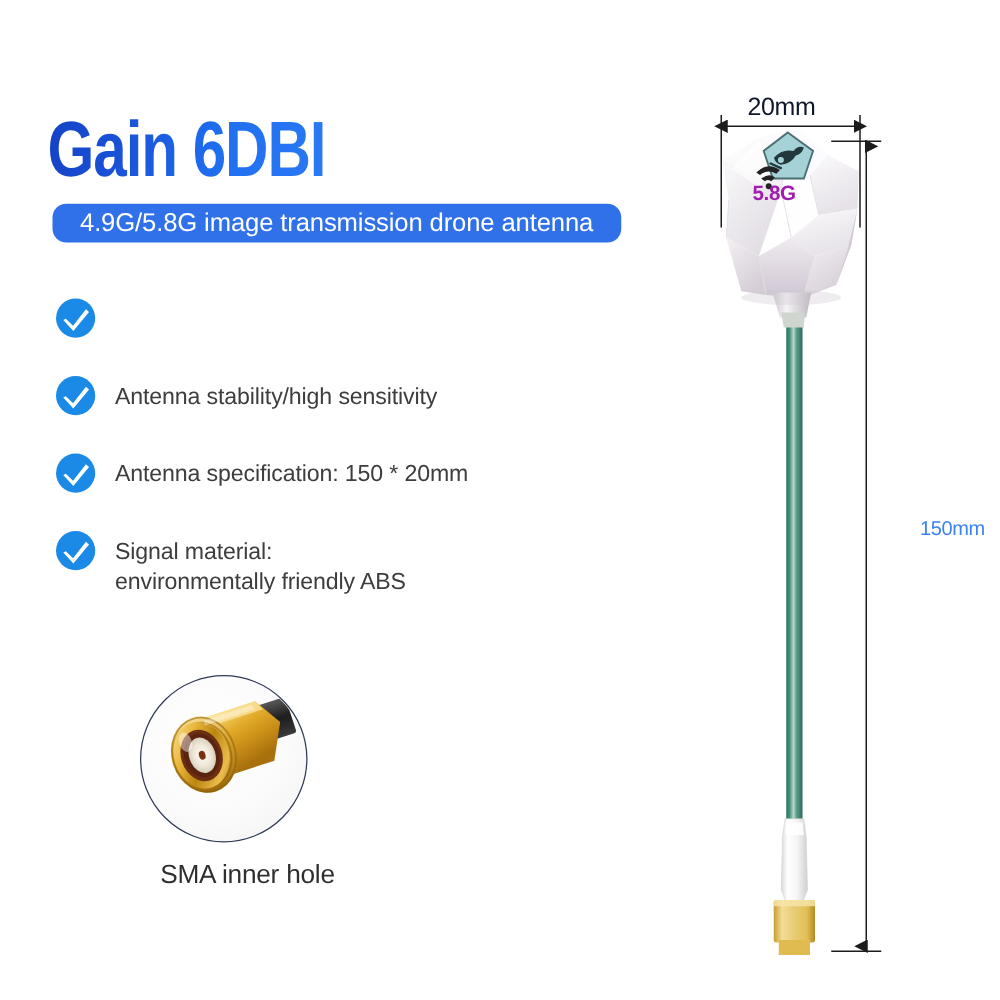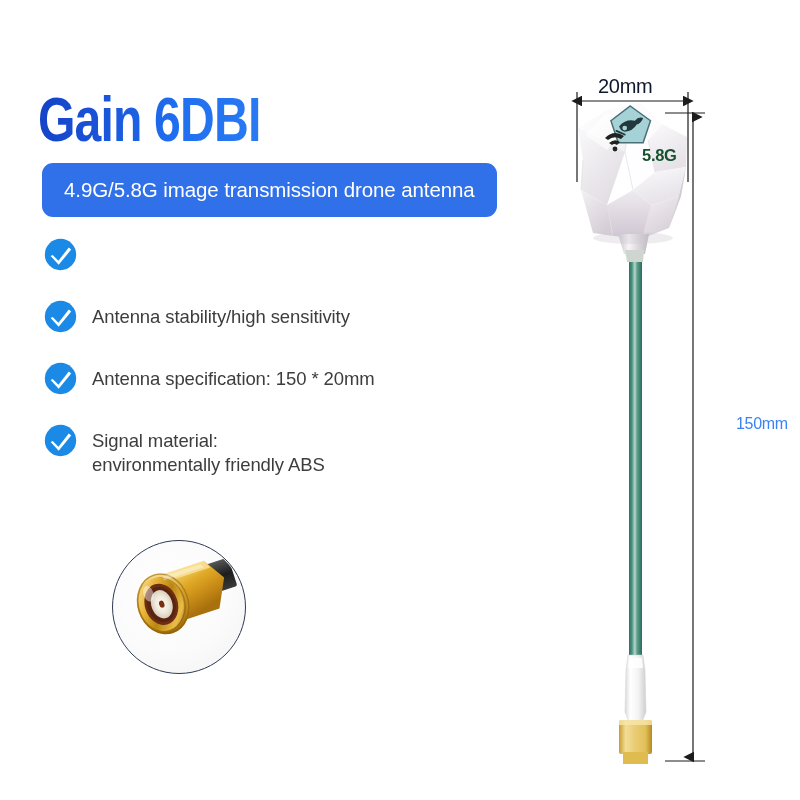--- a/index.html
+++ b/index.html
@@ -39,21 +39,21 @@
     background-clip: text;
     color: transparent;
     -webkit-text-fill-color: transparent;
     white-space: nowrap;
   }
 
   .subtitle-pill {
     position: absolute;
     left: 42px;
     top: 163px;
-    height: 54px;
+    height: 31px;
     box-sizing: border-box;
     padding: 0 22px;
     display: flex;
     align-items: center;
     background: #3070e8;
     border-radius: 11px;
     color: #ffffff;
     font-size: 20.5px;
     font-weight: 400;
     letter-spacing: -0.1px;
@@ -143,23 +143,22 @@
     left: 545px;
     top: 0;
   }
 
   .head-badge-text {
     position: absolute;
     left: 602px;
     top: 146px;
     font-size: 16.5px;
     font-weight: 600;
-    color: #14532d;
+    color: #a21caf;
     letter-spacing: -0.3px;
-    margin-left: 40px;
   }
 </style>
 </head>
 <body>
 
 <div class="left-col">
 
   <div class="headline">Gain 6DBI</div>
 
   <div class="subtitle-pill">
@@ -269,20 +268,21 @@
 
           <ellipse cx="50.5" cy="58" rx="10.5" ry="14.5" fill="url(#centerPin)"></ellipse>
 
           <ellipse cx="50.5" cy="58" rx="2.6" ry="3.6" fill="#7a2f10"></ellipse>
 
           <ellipse cx="41" cy="44" rx="5" ry="8" fill="#ffffff" opacity="0.45"></ellipse>
           <path d="M60 32 L100 32 L102 36 L60 36 Z" fill="#ffffff" opacity="0.35"></path>
         </g>
       </svg>
     </div>
+    <div class="sma-label">SMA inner hole</div>
   </div>
 </div>
 
 <svg class="dim-svg" width="255" height="800" viewBox="0 0 255 800">
   <defs>
     <marker id="arrL" markerWidth="9" markerHeight="9" refX="8" refY="4.5" orient="auto">
       <path d="M9,0 L0,4.5 L9,9 Z" fill="#1c1c1c"></path>
     </marker>
     <marker id="arrR" markerWidth="9" markerHeight="9" refX="1" refY="4.5" orient="auto">
       <path d="M0,0 L9,4.5 L0,9 Z" fill="#1c1c1c"></path>

